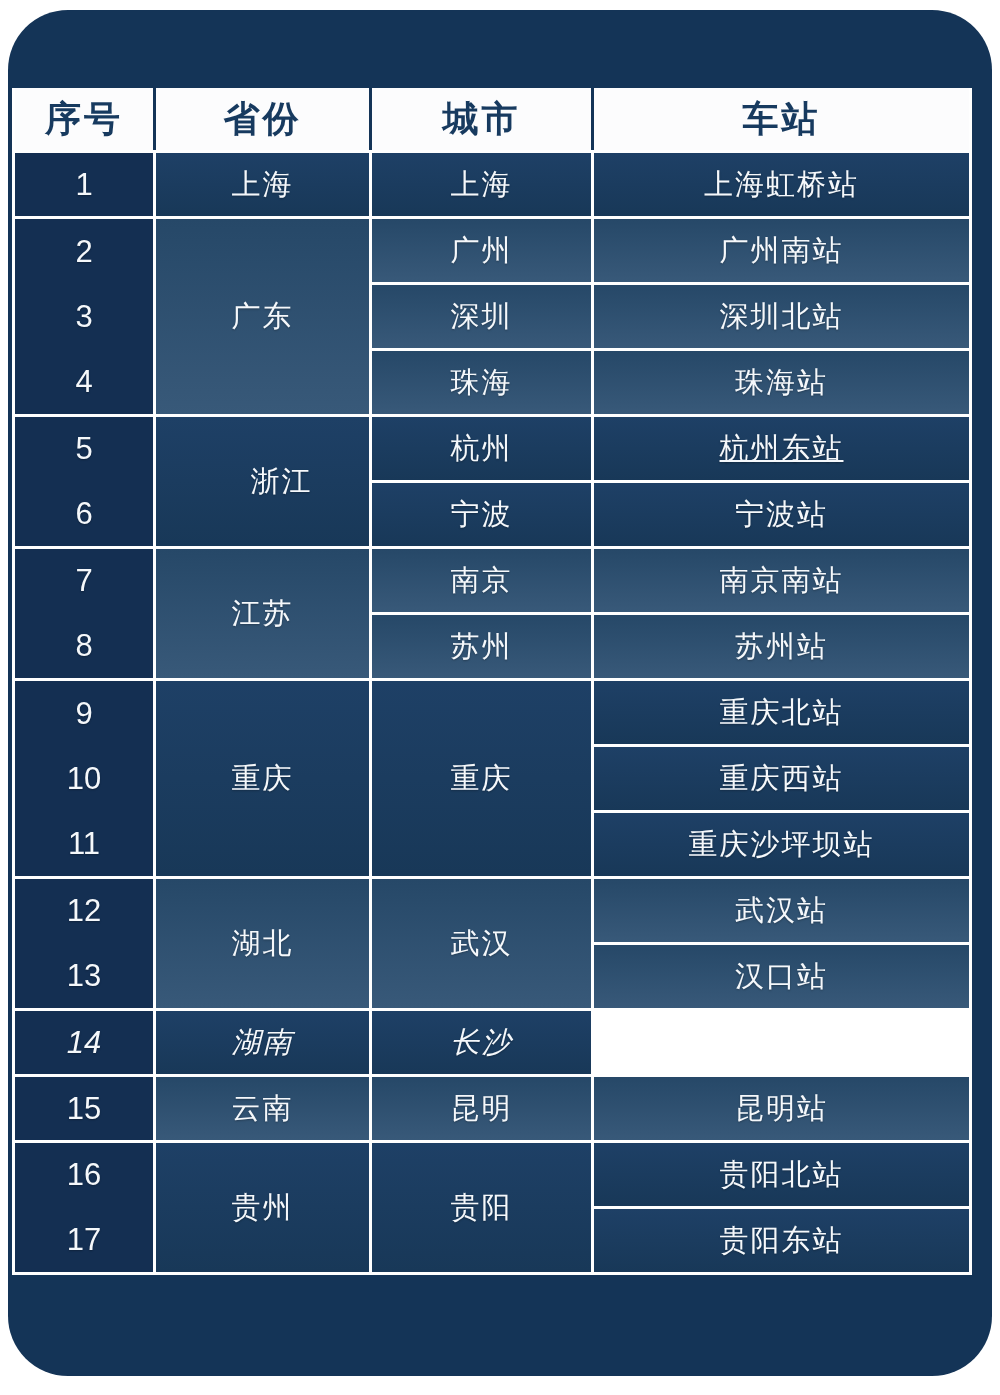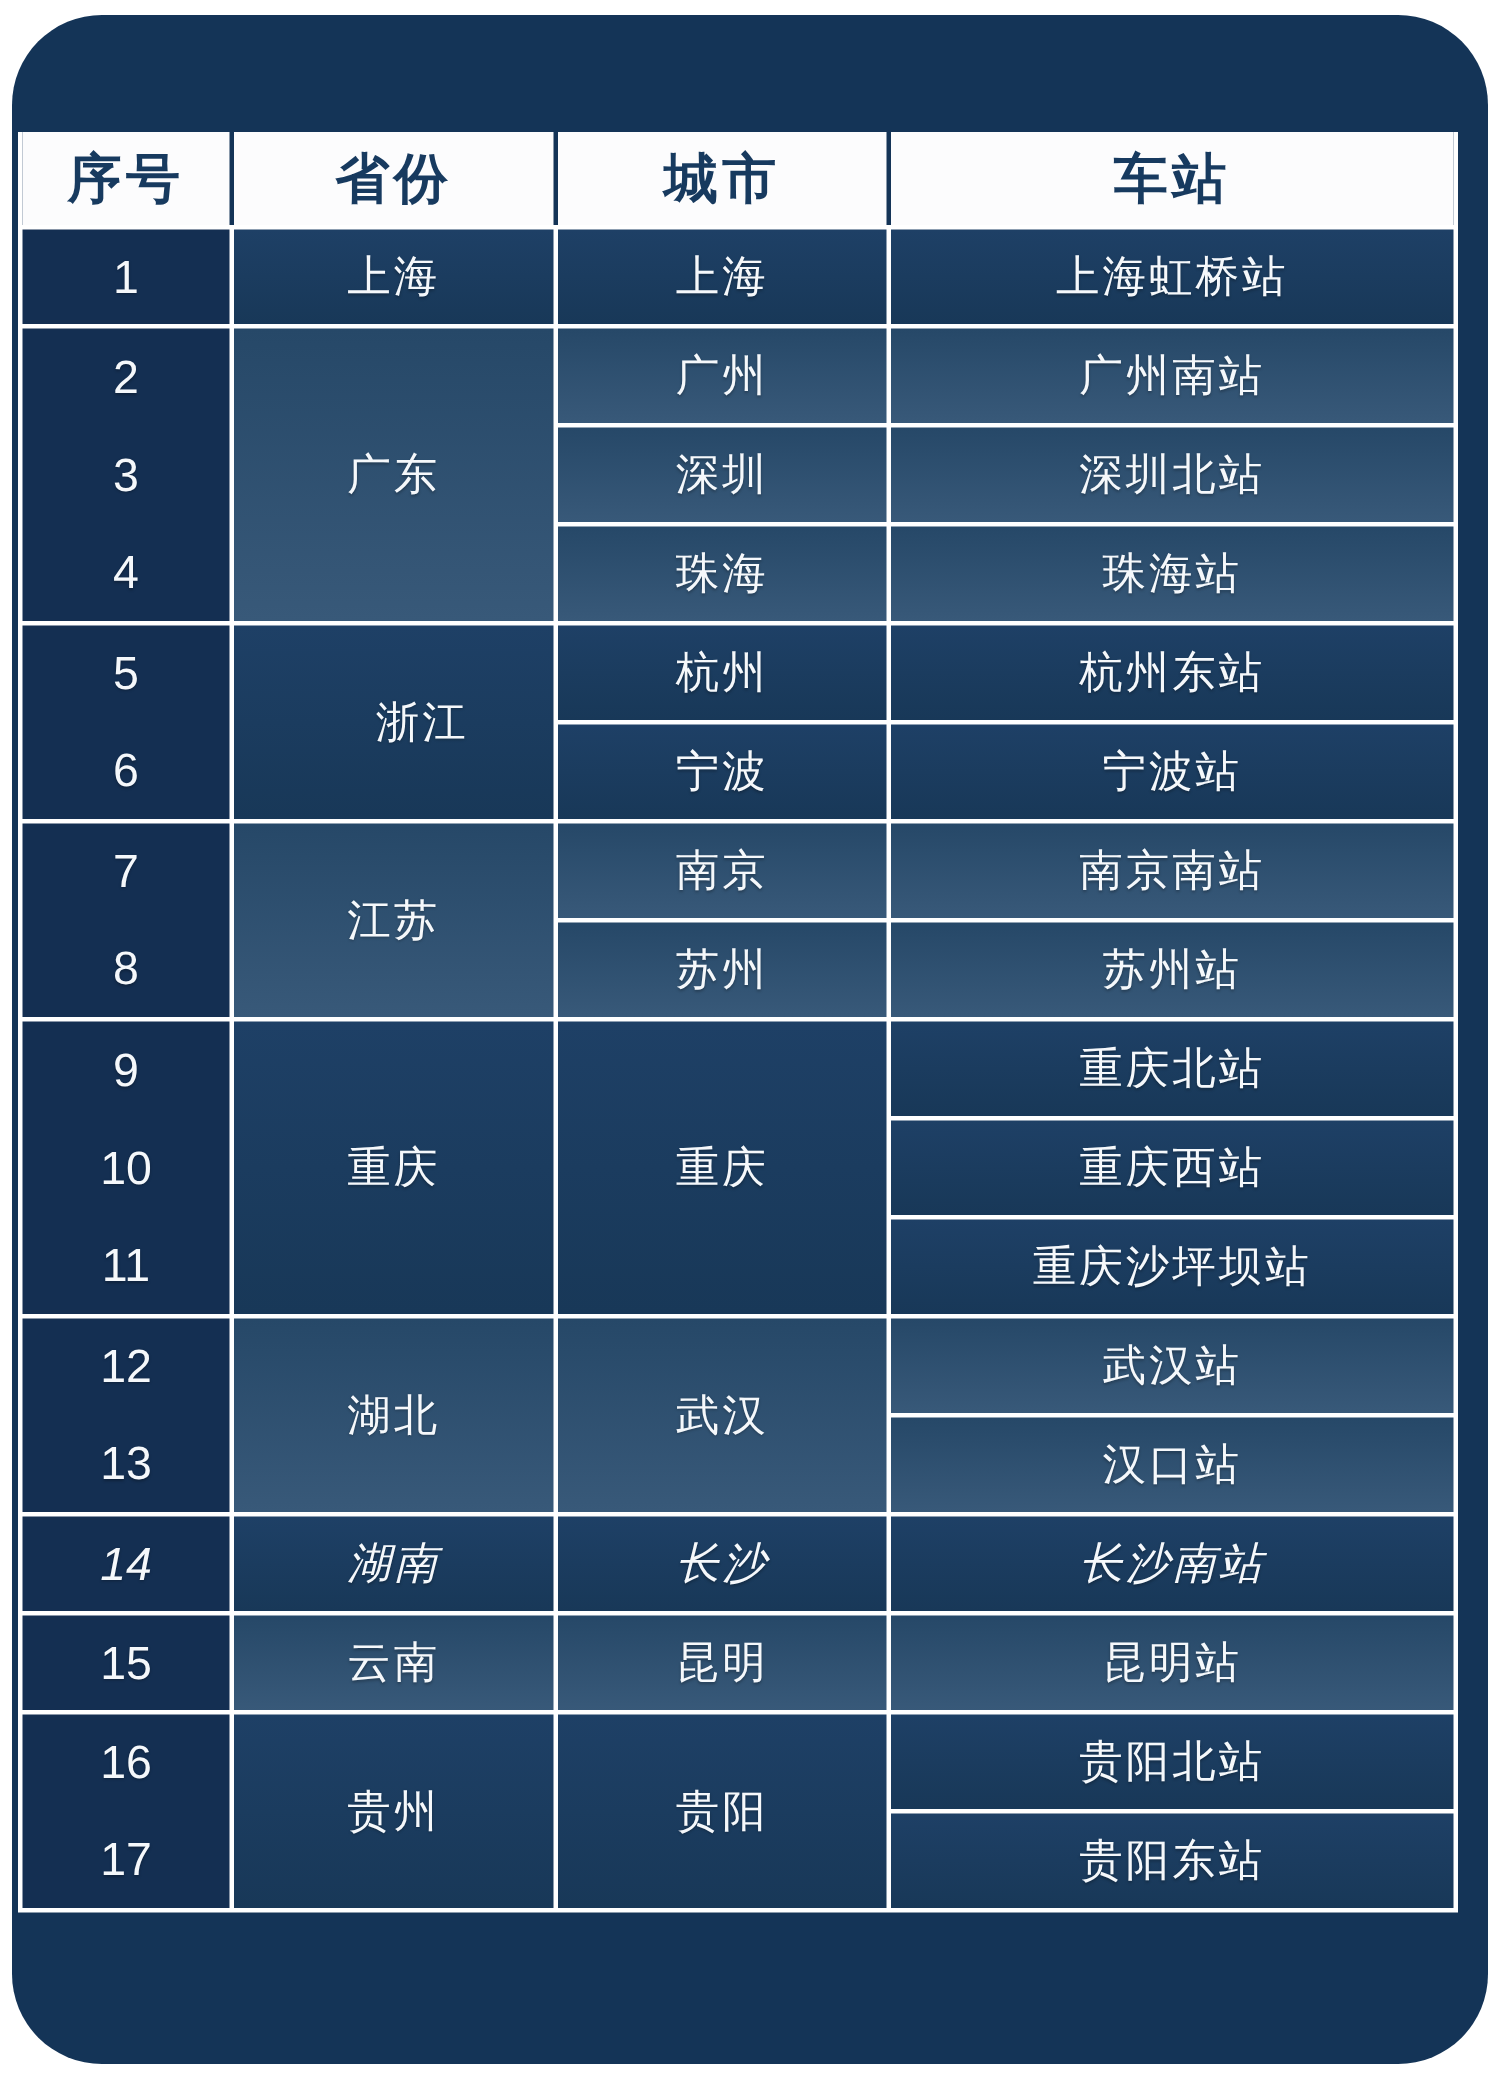--- a/index.html
+++ b/index.html
@@ -102,21 +102,21 @@
       <div class="cell shade-light" style="grid-area: 3 / 3 / span 1;">珠海</div>
       <div class="cell shade-light" style="grid-area: 3 / 4;">珠海站</div>
     </div>
     <div class="block" style="grid-template-rows: repeat(2, 63px);">
       <div class="cell idx-cell" style="grid-area: 1 / 1 / span 2;">
         <div class="idx-num">5</div>
         <div class="idx-num">6</div>
       </div>
       <div class="cell shade-dark" style="grid-area: 1 / 2 / span 2; padding-left: 38px;">浙江</div>
       <div class="cell shade-dark" style="grid-area: 1 / 3 / span 1;">杭州</div>
-      <div class="cell shade-dark" style="grid-area: 1 / 4;">杭州东站</div>
+      <div class="cell shade-dark" style="grid-area: 1 / 4; text-decoration: underline;">杭州东站</div>
       <div class="cell shade-dark" style="grid-area: 2 / 3 / span 1;">宁波</div>
       <div class="cell shade-dark" style="grid-area: 2 / 4;">宁波站</div>
     </div>
     <div class="block" style="grid-template-rows: repeat(2, 63px);">
       <div class="cell idx-cell" style="grid-area: 1 / 1 / span 2;">
         <div class="idx-num">7</div>
         <div class="idx-num">8</div>
       </div>
       <div class="cell shade-light" style="grid-area: 1 / 2 / span 2;">江苏</div>
       <div class="cell shade-light" style="grid-area: 1 / 3 / span 1;">南京</div>
@@ -145,21 +145,20 @@
       <div class="cell shade-light" style="grid-area: 1 / 3 / span 2;">武汉</div>
       <div class="cell shade-light" style="grid-area: 1 / 4;">武汉站</div>
       <div class="cell shade-light" style="grid-area: 2 / 4;">汉口站</div>
     </div>
     <div class="block" style="grid-template-rows: repeat(1, 63px); font-style: italic;">
       <div class="cell idx-cell" style="grid-area: 1 / 1 / span 1;">
         <div class="idx-num">14</div>
       </div>
       <div class="cell shade-dark" style="grid-area: 1 / 2 / span 1;">湖南</div>
       <div class="cell shade-dark" style="grid-area: 1 / 3 / span 1;">长沙</div>
-      <div class="cell shade-dark" style="grid-area: 1 / 4;">长沙南站</div>
     </div>
     <div class="block" style="grid-template-rows: repeat(1, 63px);">
       <div class="cell idx-cell" style="grid-area: 1 / 1 / span 1;">
         <div class="idx-num">15</div>
       </div>
       <div class="cell shade-light" style="grid-area: 1 / 2 / span 1;">云南</div>
       <div class="cell shade-light" style="grid-area: 1 / 3 / span 1;">昆明</div>
       <div class="cell shade-light" style="grid-area: 1 / 4;">昆明站</div>
     </div>
     <div class="block" style="grid-template-rows: repeat(2, 63px);">

